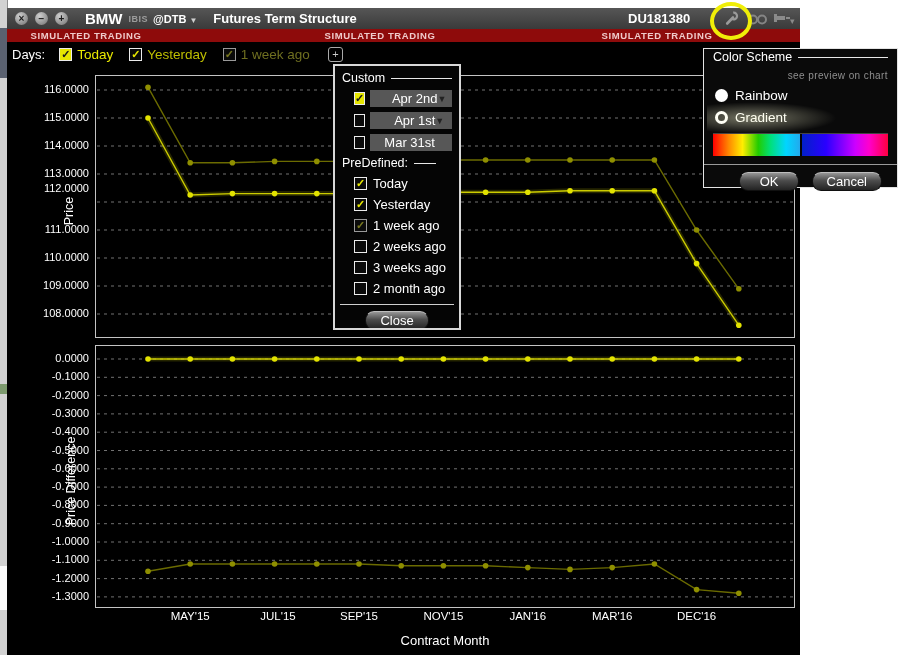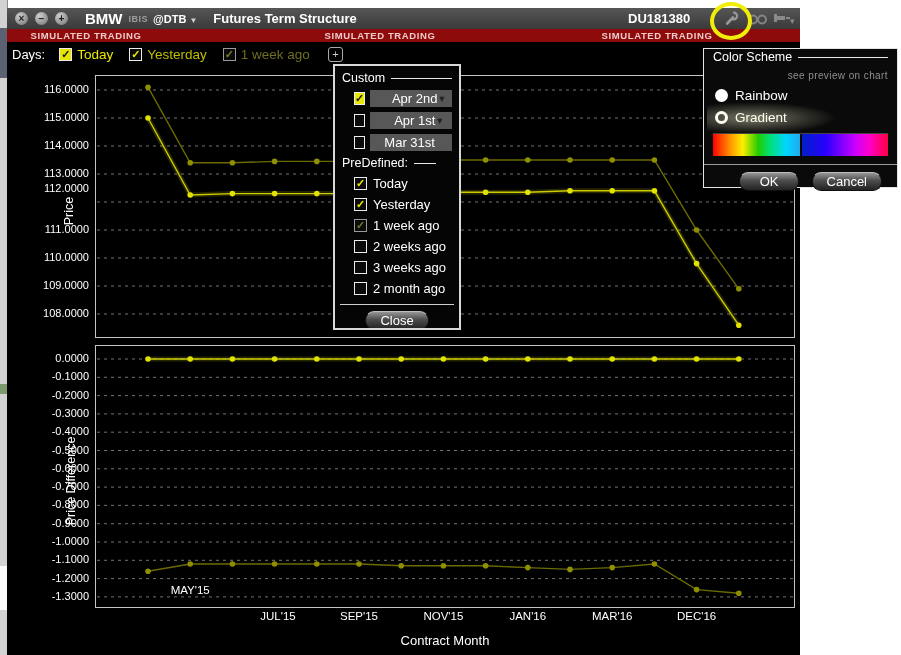--- a/index.html
+++ b/index.html
@@ -260,21 +260,21 @@
         <circle cx="390.6" cy="14.0" r="2.8" fill="#e2e200"></circle>
         <circle cx="432.8" cy="14.0" r="2.8" fill="#e2e200"></circle>
         <circle cx="475.0" cy="14.0" r="2.8" fill="#e2e200"></circle>
         <circle cx="517.2" cy="14.0" r="2.8" fill="#e2e200"></circle>
         <circle cx="559.4" cy="14.0" r="2.8" fill="#e2e200"></circle>
         <circle cx="601.6" cy="14.0" r="2.8" fill="#e2e200"></circle>
         <circle cx="643.8" cy="14.0" r="2.8" fill="#e2e200"></circle>
       </svg>
 
     <div id="xticks">
-        <div class="xtick" style="top: 576px; left: 148.2px;">MAY'15</div>
+        <div class="xtick" style="top: 602px; left: 148.2px;">MAY'15</div>
         <div class="xtick" style="top: 602px; left: 236px;">JUL'15</div>
         <div class="xtick" style="top: 602px; left: 317px;">SEP'15</div>
         <div class="xtick" style="top: 602px; left: 401.4px;">NOV'15</div>
         <div class="xtick" style="top: 602px; left: 485.8px;">JAN'16</div>
         <div class="xtick" style="top: 602px; left: 570.2px;">MAR'16</div>
         <div class="xtick" style="top: 602px; left: 654.6px;">DEC'16</div>
       </div>
     <div class="xaxis-label" style="left:288px;top:625px;width:300px;">Contract Month</div>
   </div>
 

